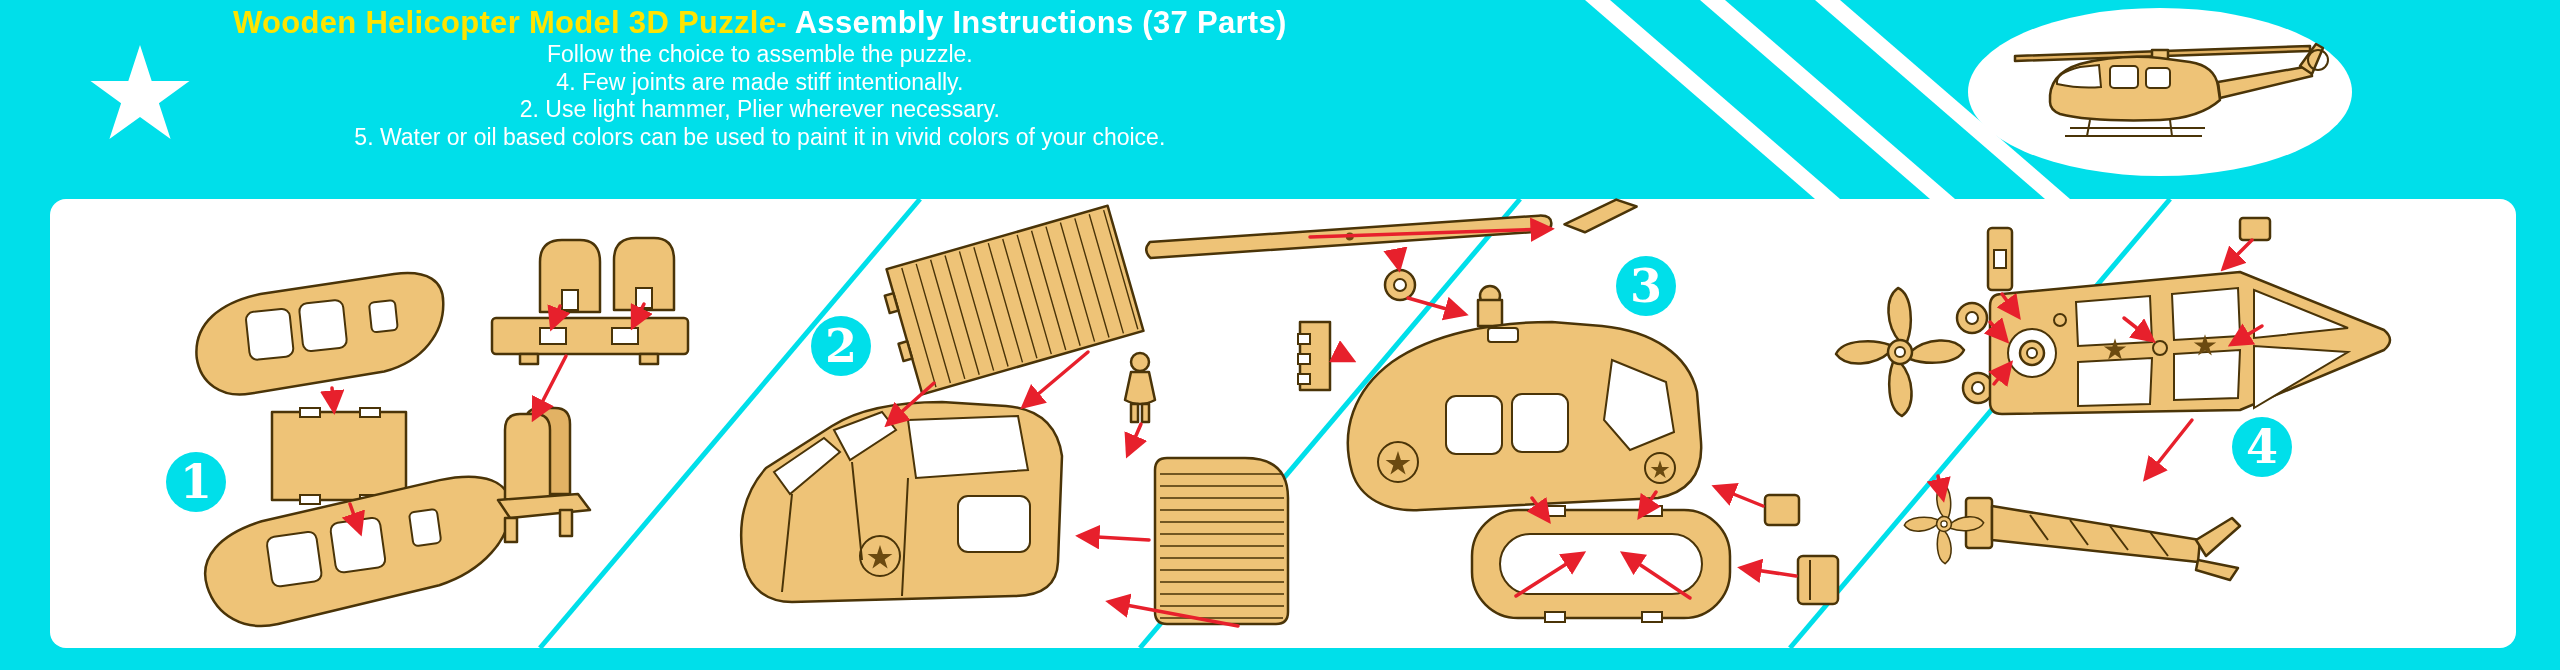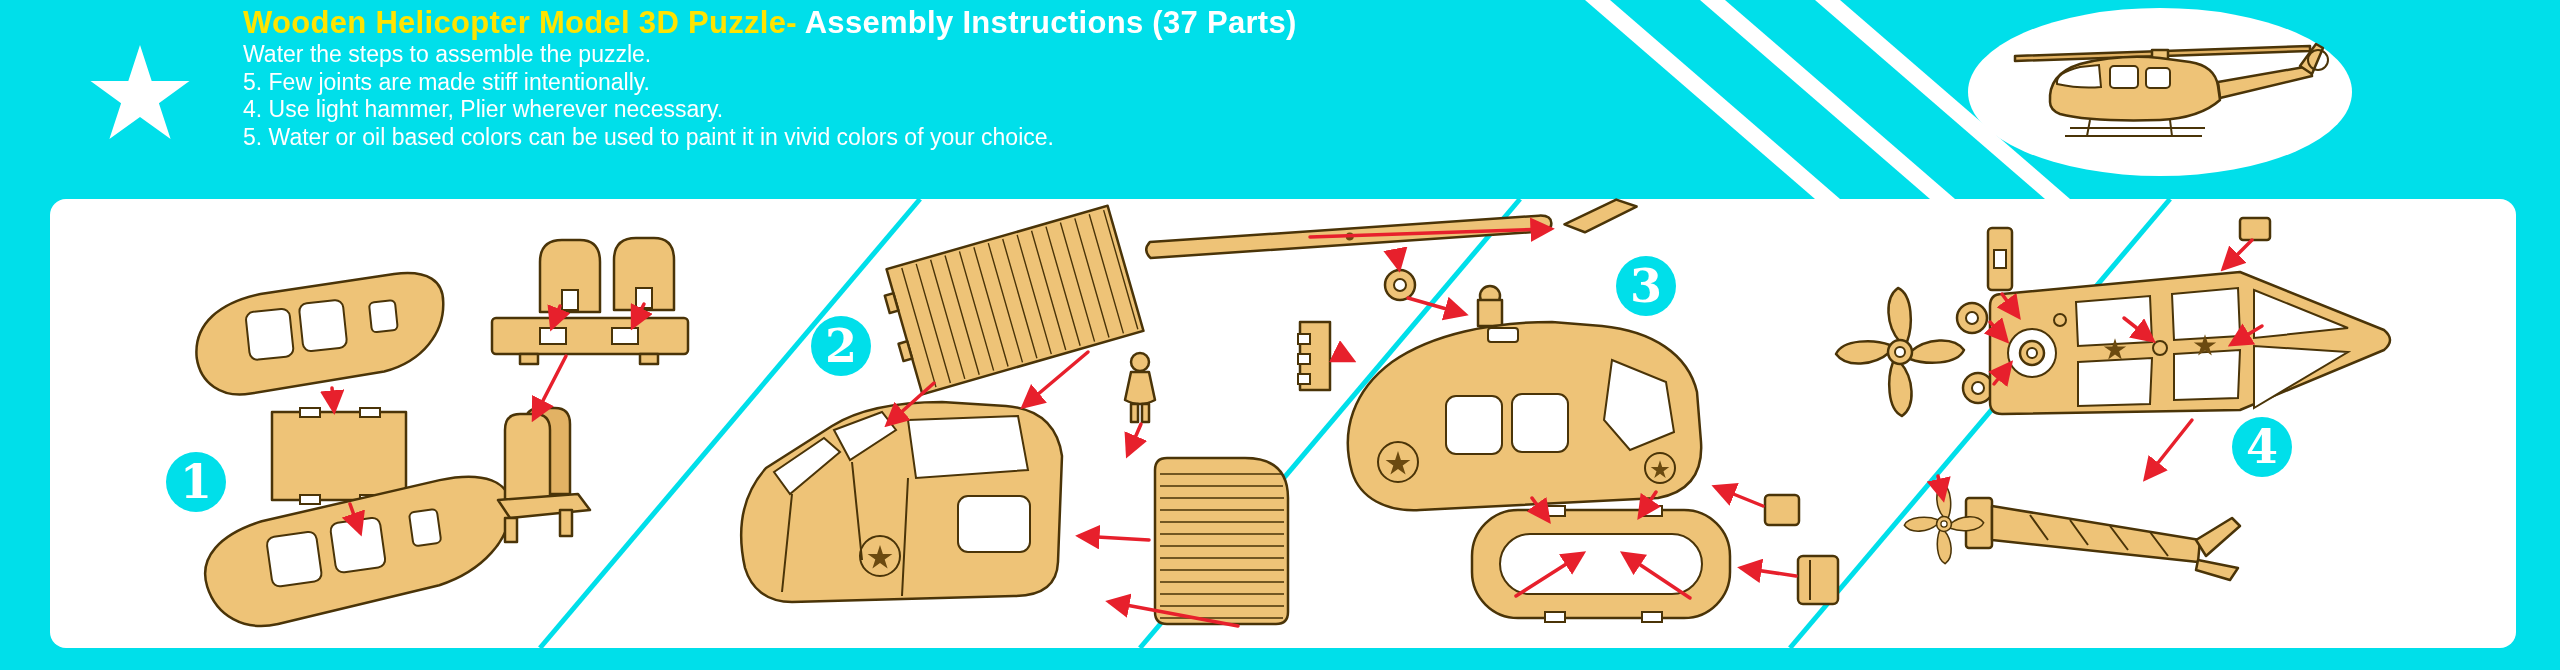--- a/index.html
+++ b/index.html
@@ -1,19 +1,19 @@
 <!DOCTYPE html>
 <html><head>
 <meta charset="utf-8">
 <style>
   html,body{margin:0;padding:0;background:#9aa0a6;}
   .page{position:relative;width:2560px;height:670px;background:#00dfea;overflow:hidden;
         font-family:"Liberation Sans",sans-serif;}
   .art{position:absolute;left:0;top:0;}
-  .header{position:absolute;left:243px;top:5px;color:#ffffff;z-index:5;}
+  .header{position:absolute;left:233px;top:5px;color:#ffffff;z-index:5;text-align:center;}
   .title{font-size:31px;font-weight:bold;letter-spacing:.3px;white-space:nowrap;}
   .title .hl{color:#ffe400;}
   .instr{font-size:23px;line-height:27.5px;white-space:nowrap;}
   .footer-band{position:absolute;left:0;bottom:0;width:100%;height:22px;background:#00dfea;}
 
   
   .wood{fill:#eec377;stroke:#4a3408;stroke-width:2.5;stroke-linejoin:round;}
   .woodD{fill:#e2b264;stroke:#4a3408;stroke-width:2.5;stroke-linejoin:round;}
   .hole{fill:#ffffff;stroke:#4a3408;stroke-width:2;}
   .lineart{fill:none;stroke:#4a3408;stroke-width:2;}
@@ -293,20 +293,20 @@
       </g>
       <g>
         <circle class="stepcirc" cx="2262" cy="447" r="30"></circle>
         <text class="stepnum" x="2262" y="463">4</text>
       </g>
     </g>
   </svg>
 
   <div class="header">
     <div class="title"><span class="hl">Wooden Helicopter Model 3D Puzzle-</span><span> Assembly Instructions (37 Parts)</span></div>
-    <div class="instr">Water the steps to assemble the puzzle.</div>
-    <div class="instr">5. Few joints are made stiff intentionally.</div>
-    <div class="instr">4. Use light hammer, Plier wherever necessary.</div>
+    <div class="instr">Follow the choice to assemble the puzzle.</div>
+    <div class="instr">4. Few joints are made stiff intentionally.</div>
+    <div class="instr">2. Use light hammer, Plier wherever necessary.</div>
     <div class="instr">5. Water or oil based colors can be used to paint it in vivid colors of your choice.</div>
   </div>
 
   <div class="footer-band"></div>
 </div>
 
 </body></html>

